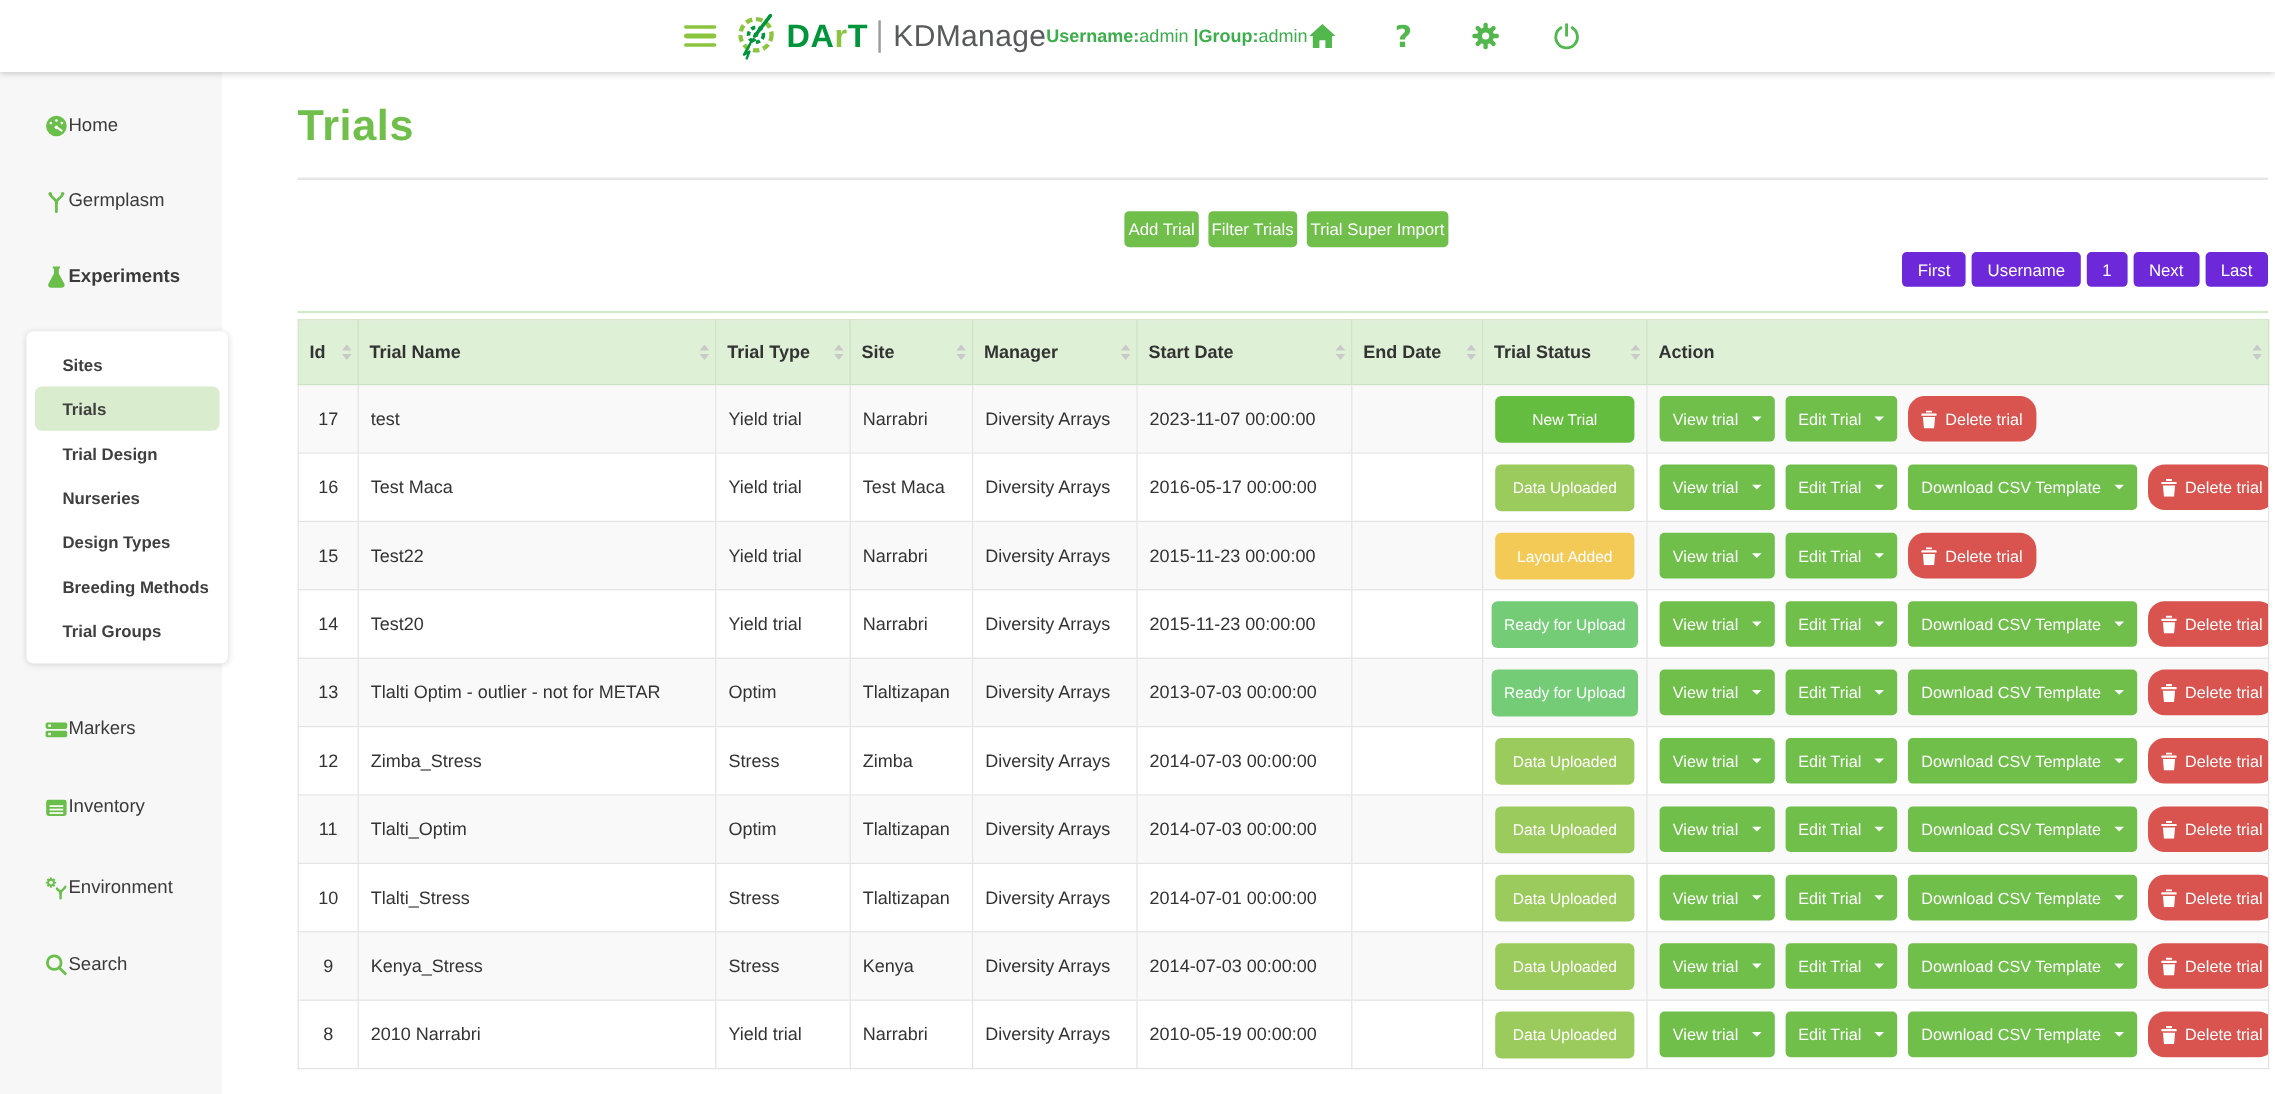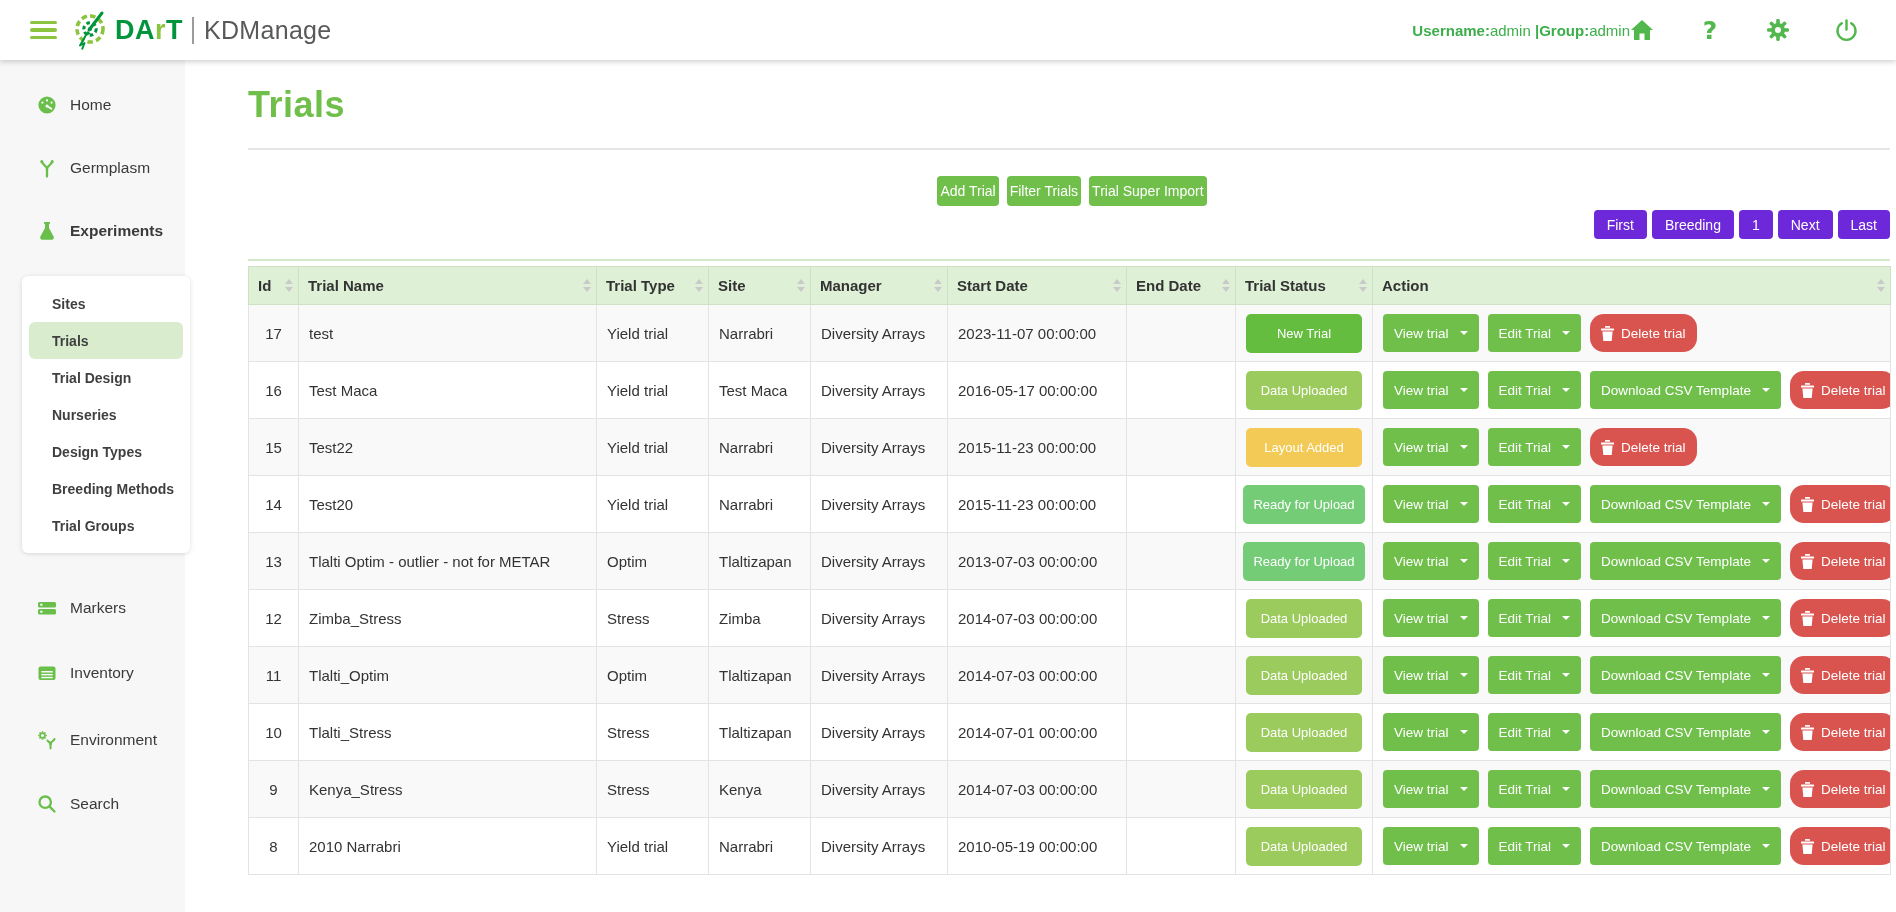--- a/index.html
+++ b/index.html
@@ -5,21 +5,21 @@
   * { box-sizing: border-box; }
   html,body { margin:0; padding:0; }
   body {
     width:1896px; height:912px; overflow:hidden; background:#fff;
     font-family:"Liberation Sans", sans-serif; color:#333;
   }
   
   .navbar {
     position:fixed; top:0; left:0; width:1896px; height:60px; background:#fff;
     box-shadow:0 2px 5px rgba(0,0,0,.18); z-index:20;
-    display:flex; align-items:center; justify-content:space-between;
+    display:flex; align-items:center; justify-content:center;
     padding:0 38px 0 30px;
   }
   .nav-left { display:flex; align-items:center; gap:14px; }
   .hamburger { display:flex; flex-direction:column; gap:4px; width:27px; cursor:pointer; }
   .hamburger span { height:3.5px; border-radius:2px; background:#8bc53f; }
   .brand-link { display:flex; align-items:center; gap:4px; text-decoration:none; }
   .brand-text { font-size:27px; font-weight:bold; letter-spacing:.5px; }
   .brand-da,.brand-t { color:#00953b; }
   .brand-r { color:#8bc53f; }
   .brand-divider { width:2px; height:27px; background:#9b9b9b; margin:0 6px 0 5px; }
@@ -29,21 +29,21 @@
   .user-info b { font-weight:bold; }
   .nav-icons { display:flex; align-items:center; gap:44px; }
   .nav-icon { width:24px; height:24px; display:flex; align-items:center; justify-content:center; cursor:pointer; }
   .help-glyph { font-size:25px; font-weight:bold; color:#52b74c; font-family:"DejaVu Sans", sans-serif; }
   
   .sidebar {
     position:fixed; top:60px; left:0; width:185px; height:852px;
     background:#f7f7f7; z-index:5;
   }
   .side-item {
-    display:flex; align-items:center; gap:13px; height:30px;
+    display:flex; align-items:center; height:30px;
     padding-left:37px; margin-top:33px; font-size:15.5px; color:#3a3a3a; cursor:pointer;
   }
   .side-item:first-child { margin-top:30px; }
   .side-item .sicon { width:20px; height:20px; flex:0 0 20px; display:flex; align-items:center; justify-content:center; }
   .side-item.bold { font-weight:bold; }
   .submenu {
     margin:30px 0 0 22px; width:168px; background:#fff; border-radius:6px;
     box-shadow:0 1px 5px rgba(0,0,0,.13); padding:9px 0;
   }
   .submenu-item {
@@ -67,21 +67,21 @@
   .page-btn {
     background:#6d28d9; color:#fff; border:none; border-radius:4px;
     font-size:14px; padding:6px 13px; font-family:inherit; cursor:default; height:29px;
   }
   
   .table-wrap { margin-top:20px; }
   .topline { height:2px; background:#d2e9ca; width:1642px; margin-bottom:5px; }
   table { border-collapse:collapse; width:1642px; table-layout:fixed; }
   th {
     background:#def0d6; font-size:15px; font-weight:bold; color:#333;
-    text-align:left; padding:0 5px 0 9px; height:38px; border:1px solid #cde2c5; cursor:pointer;
+    text-align:left; padding:0 5px 0 9px; height:54px; border:1px solid #cde2c5; cursor:pointer;
   }
   .th-inner { display:flex; align-items:center; justify-content:space-between; gap:4px; }
   .sort-icon { display:inline-flex; flex:0 0 auto; }
   td { font-size:15px; color:#333; padding:0 10px; height:57px; border:1px solid #e3e3e3; background:#fff; overflow:hidden; white-space:nowrap; }
   tr.striped td { background:#f9f9f9; }
   td.center { text-align:center; padding:0 4px; }
   .badge {
     display:inline-block; min-width:116px; padding:12px 10px; border-radius:5px;
     color:#fff; font-size:13px; 
   }
@@ -267,21 +267,21 @@
 
   <div class="toolbar">
     <button class="btn-green">Add Trial</button>
     <button class="btn-green">Filter Trials</button>
     <button class="btn-green">Trial Super Import</button>
   </div>
 
 
   <div class="pagination">
     <button class="page-btn">First</button>
-    <button class="page-btn">Breeding</button>
+    <button class="page-btn">Username</button>
     <button class="page-btn">1</button>
     <button class="page-btn">Next</button>
     <button class="page-btn">Last</button>
   </div>
 
   <div class="table-wrap">
     <div class="topline"></div>
     <table>
       <colgroup>
           <col style="width: 50px;">

